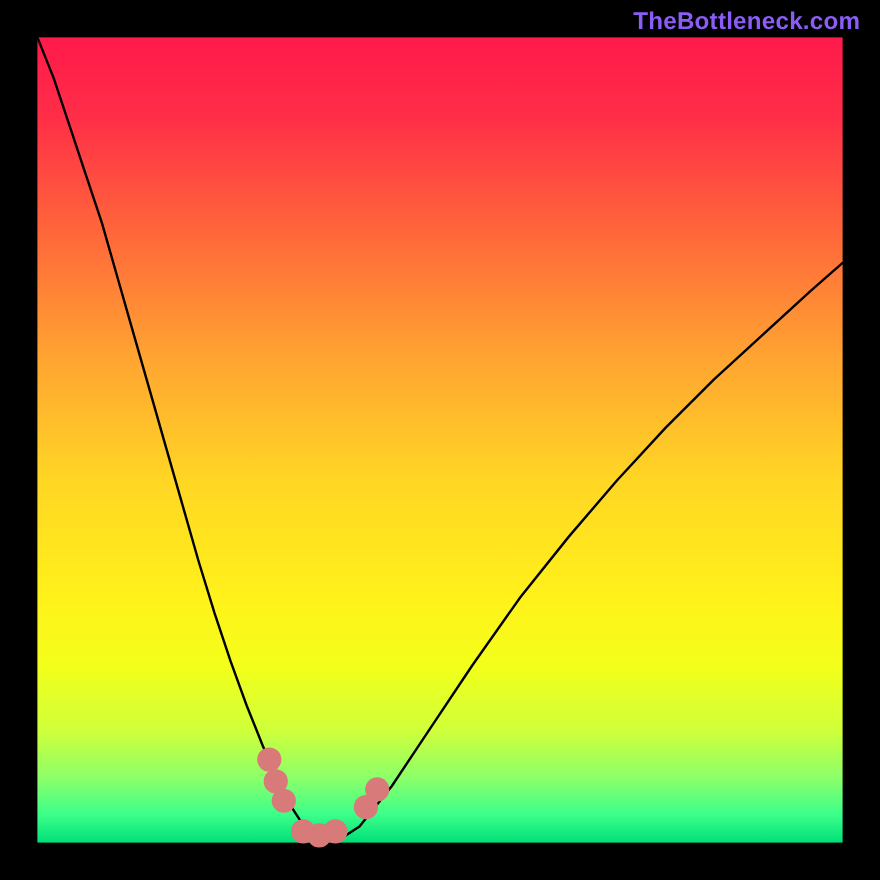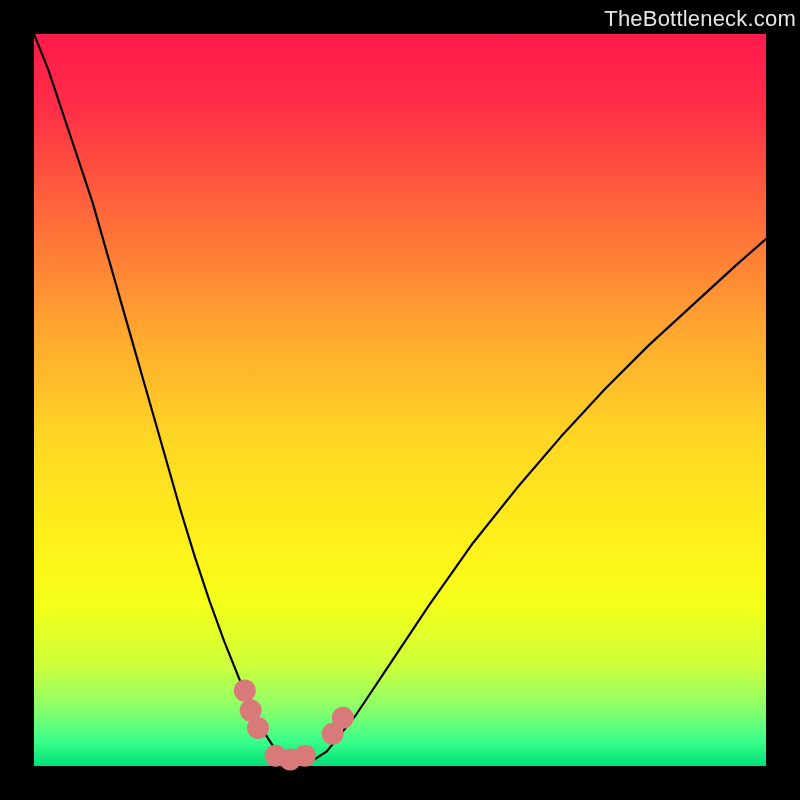--- a/index.html
+++ b/index.html
@@ -15,24 +15,24 @@
     position: absolute;
     top: 0;
     left: 0;
     width: 800px;
     height: 800px;
     background: #000;
   }
   .watermark {
     position: absolute;
     top: 6px;
-    right: 4px;
-    color: #e5e5e5;
+    right: 18px;
+    color: #8b5cf6;
     font-size: 22px;
-    font-weight: 400;
+    font-weight: 700;
     font-family: Arial, sans-serif;
     letter-spacing: 0.2px;
   }
   svg {
     position: absolute;
     top: 0;
     left: 0;
   }
 </style>
 </head>

